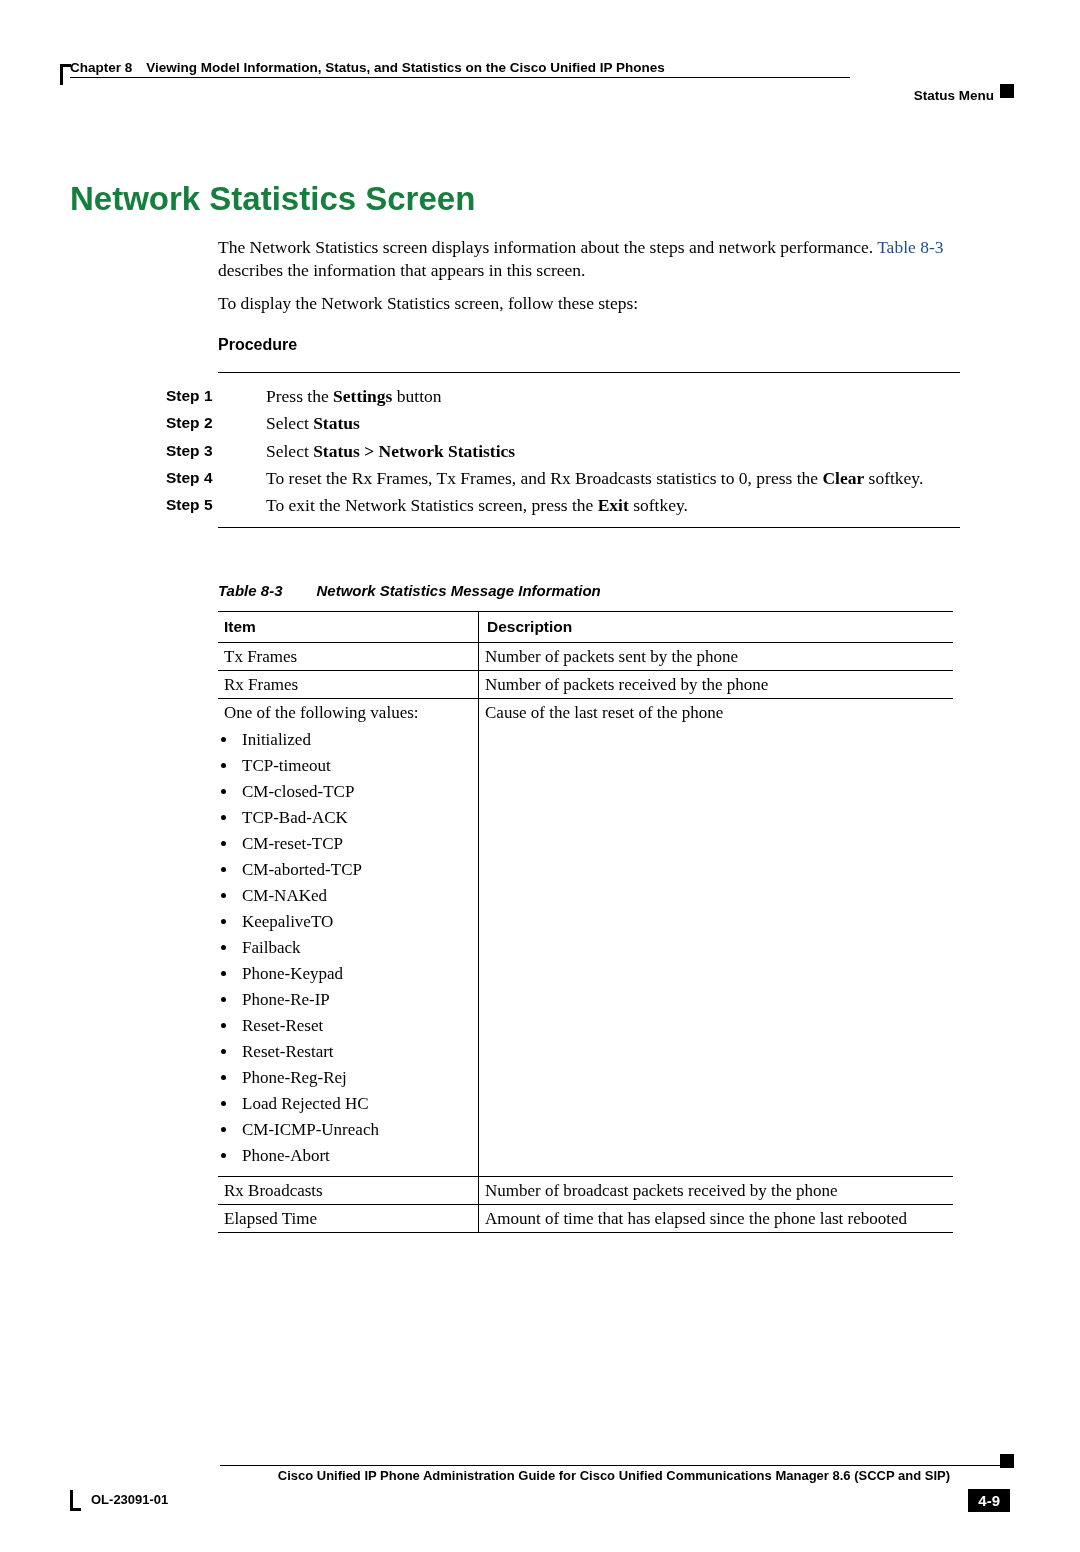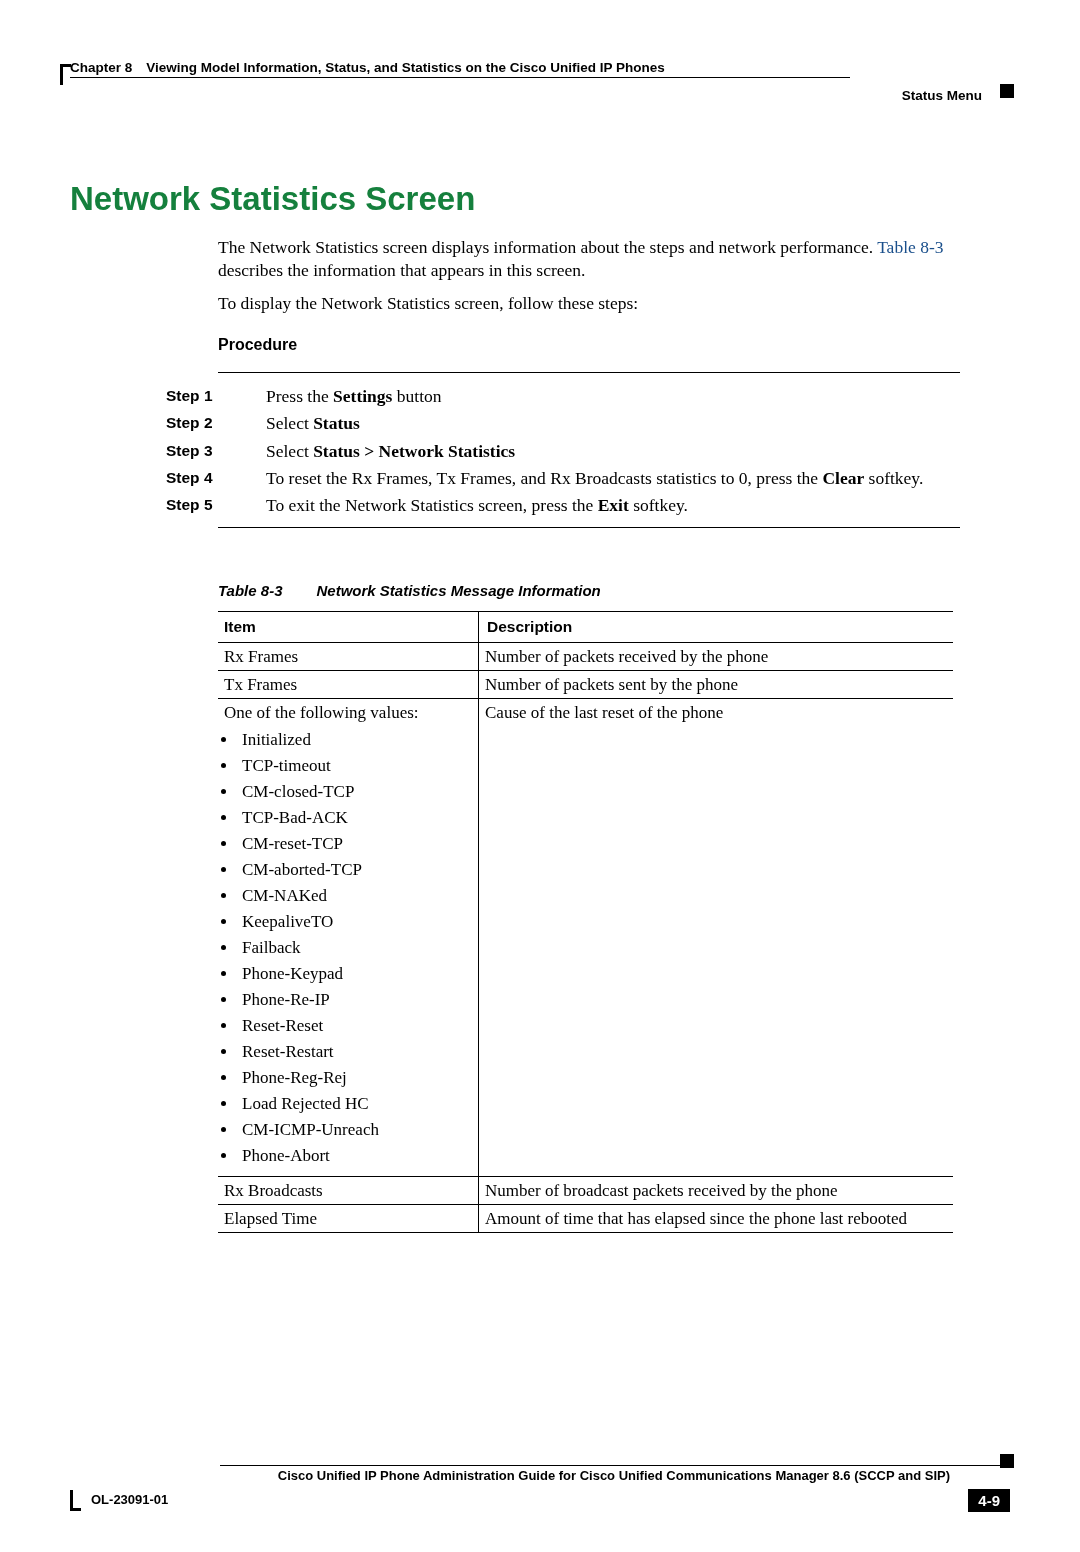--- a/index.html
+++ b/index.html
@@ -47,21 +47,21 @@
     font-family: Arial, Helvetica, sans-serif;
     font-weight: bold;
     font-size: 13.5px;
     padding-bottom: 2px;
     border-bottom: 1px solid #000;
     width: 780px;
   }
   .chapter-num { margin-right: 14px; }
   .status-menu {
     position: absolute;
-    right: 28px;
+    right: 16px;
     top: 28px;
     font-family: Arial, Helvetica, sans-serif;
     font-weight: bold;
     font-size: 13.5px;
   }
 
   
   h1.section-title {
     font-family: Arial, Helvetica, sans-serif;
     font-weight: bold;
@@ -281,26 +281,26 @@
 
   <table class="ns-table">
     <thead>
       <tr>
         <th class="col-item">Item</th>
         <th>Description</th>
       </tr>
     </thead>
     <tbody id="table-body">
         <tr>
+          <td class="col-item">Tx Frames</td>
+          <td>Number of packets sent by the phone</td>
+        </tr>
+        <tr>
           <td class="col-item">Rx Frames</td>
           <td>Number of packets received by the phone</td>
-        </tr>
-        <tr>
-          <td class="col-item">Tx Frames</td>
-          <td>Number of packets sent by the phone</td>
         </tr>
         <tr>
           <td class="col-item">
             <div>One of the following values:</div>
             <ul class="reset-list">
               <li>Initialized</li>
               <li>TCP-timeout</li>
               <li>CM-closed-TCP</li>
               <li>TCP-Bad-ACK</li>
               <li>CM-reset-TCP</li>

